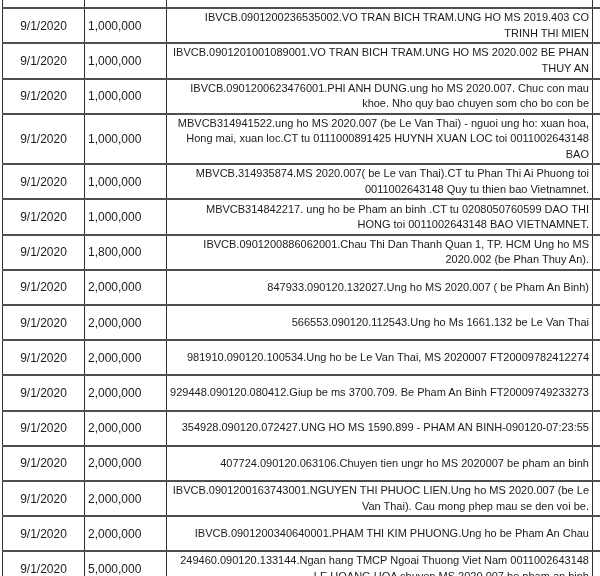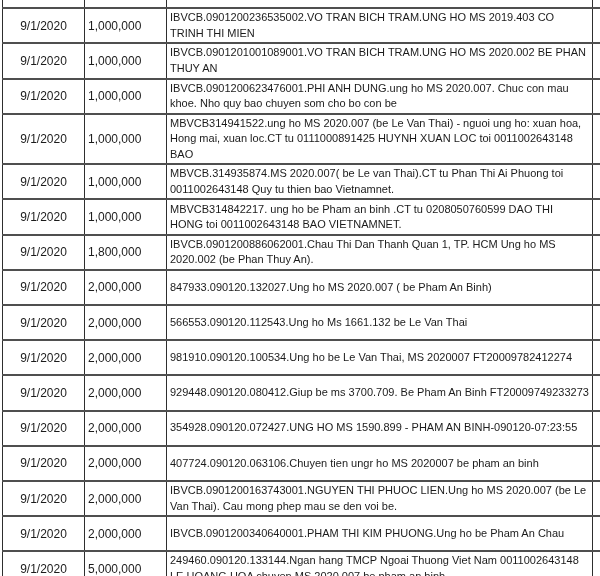--- a/index.html
+++ b/index.html
@@ -39,21 +39,21 @@
   td.c-date {
     text-align: center;
     font-size: 12px;
   }
   td.c-amount {
     text-align: left;
     font-size: 12px;
     margin-top: 14px;
   }
   td.c-desc {
-    text-align: left;
+    text-align: right;
     font-size: 11px;
     line-height: 15.5px;
     word-wrap: break-word;
   }
   td.c-extra {
     border-right: none;
   }
   tr.partial td {
     background: #ffffff;
   }

